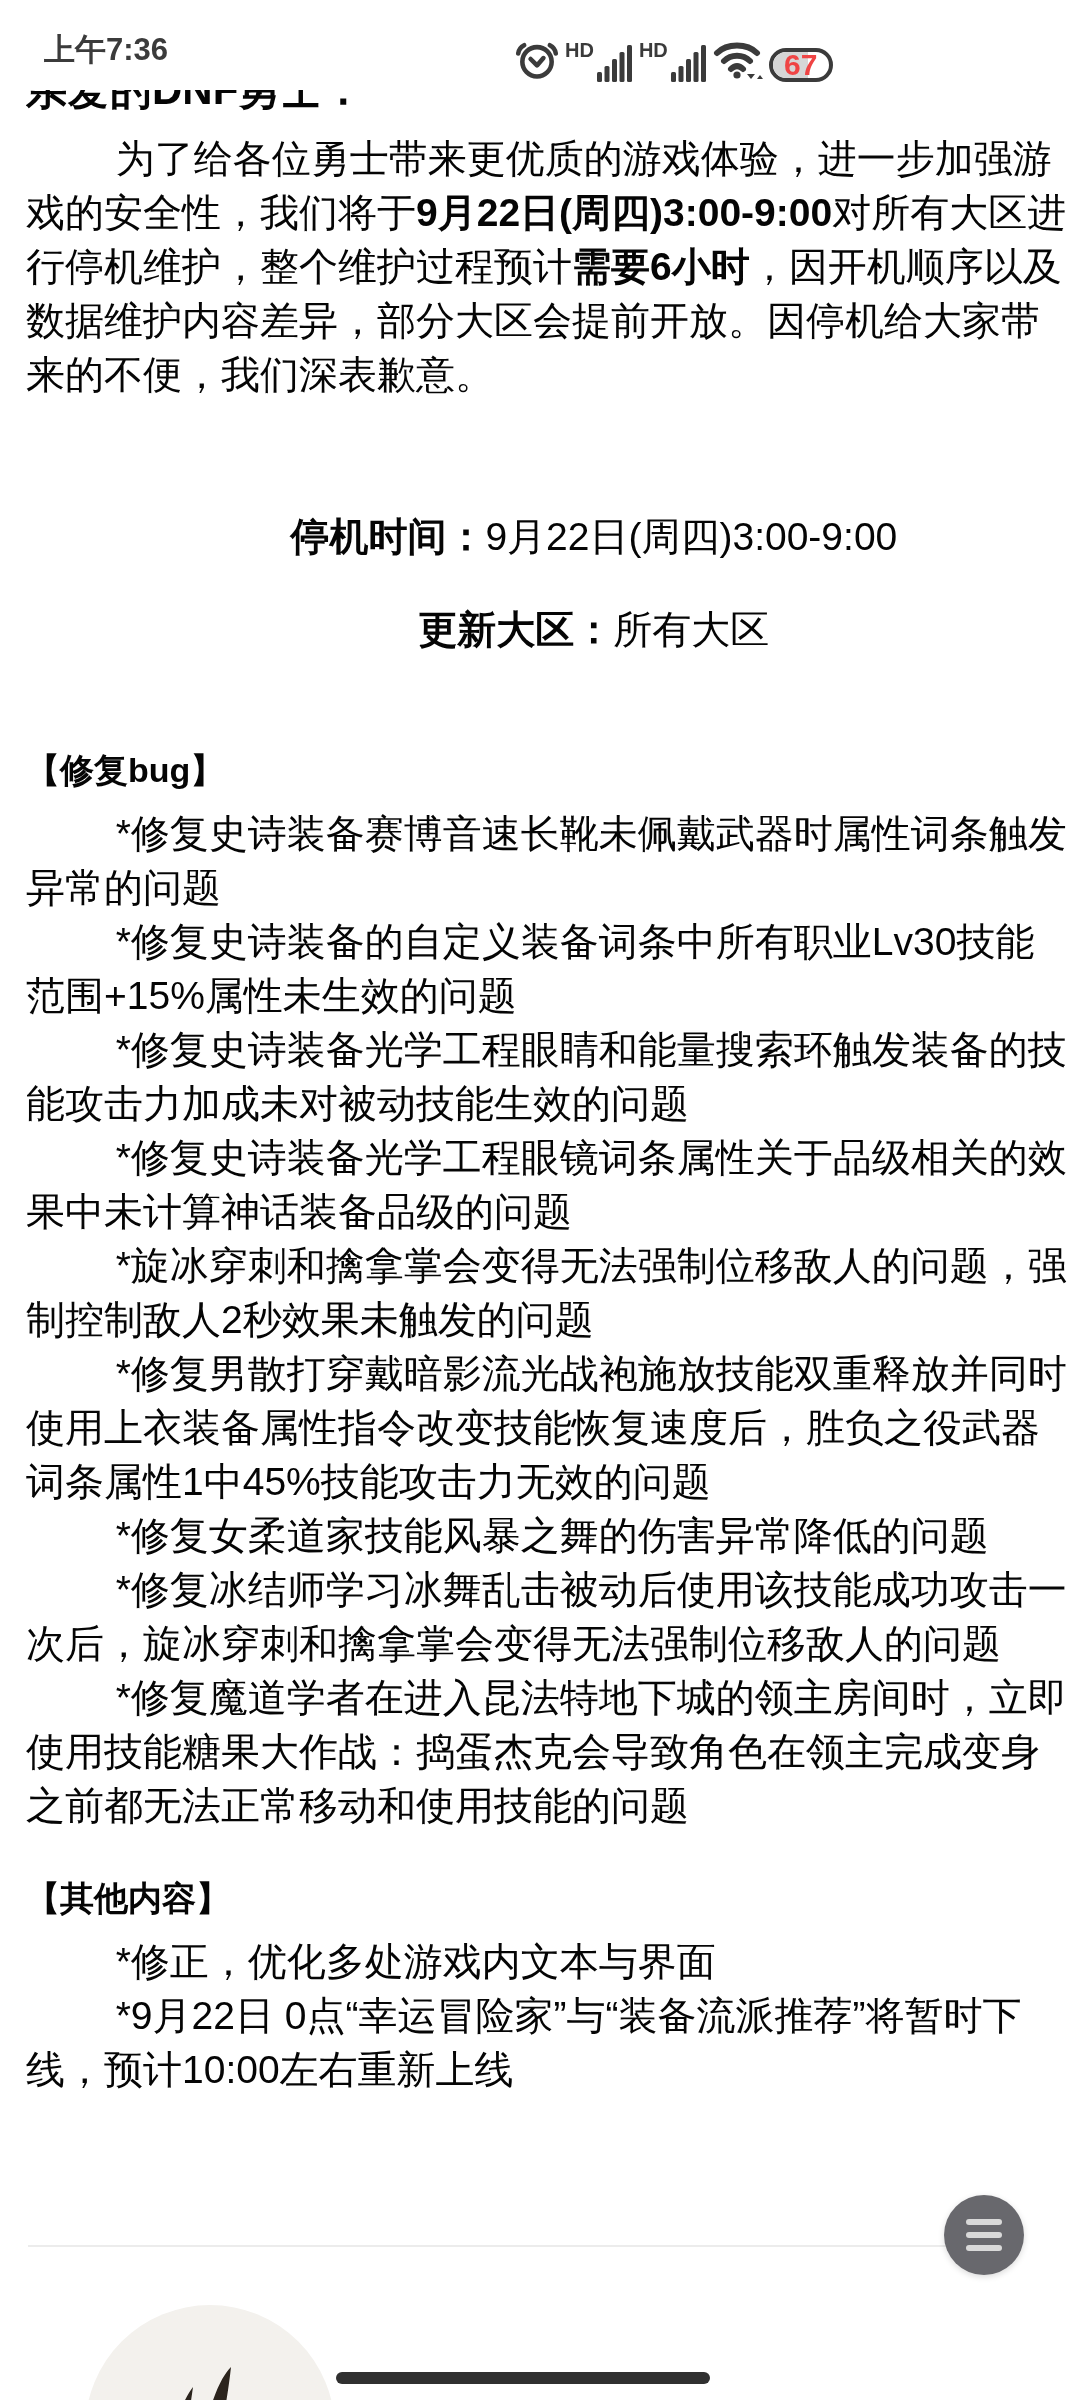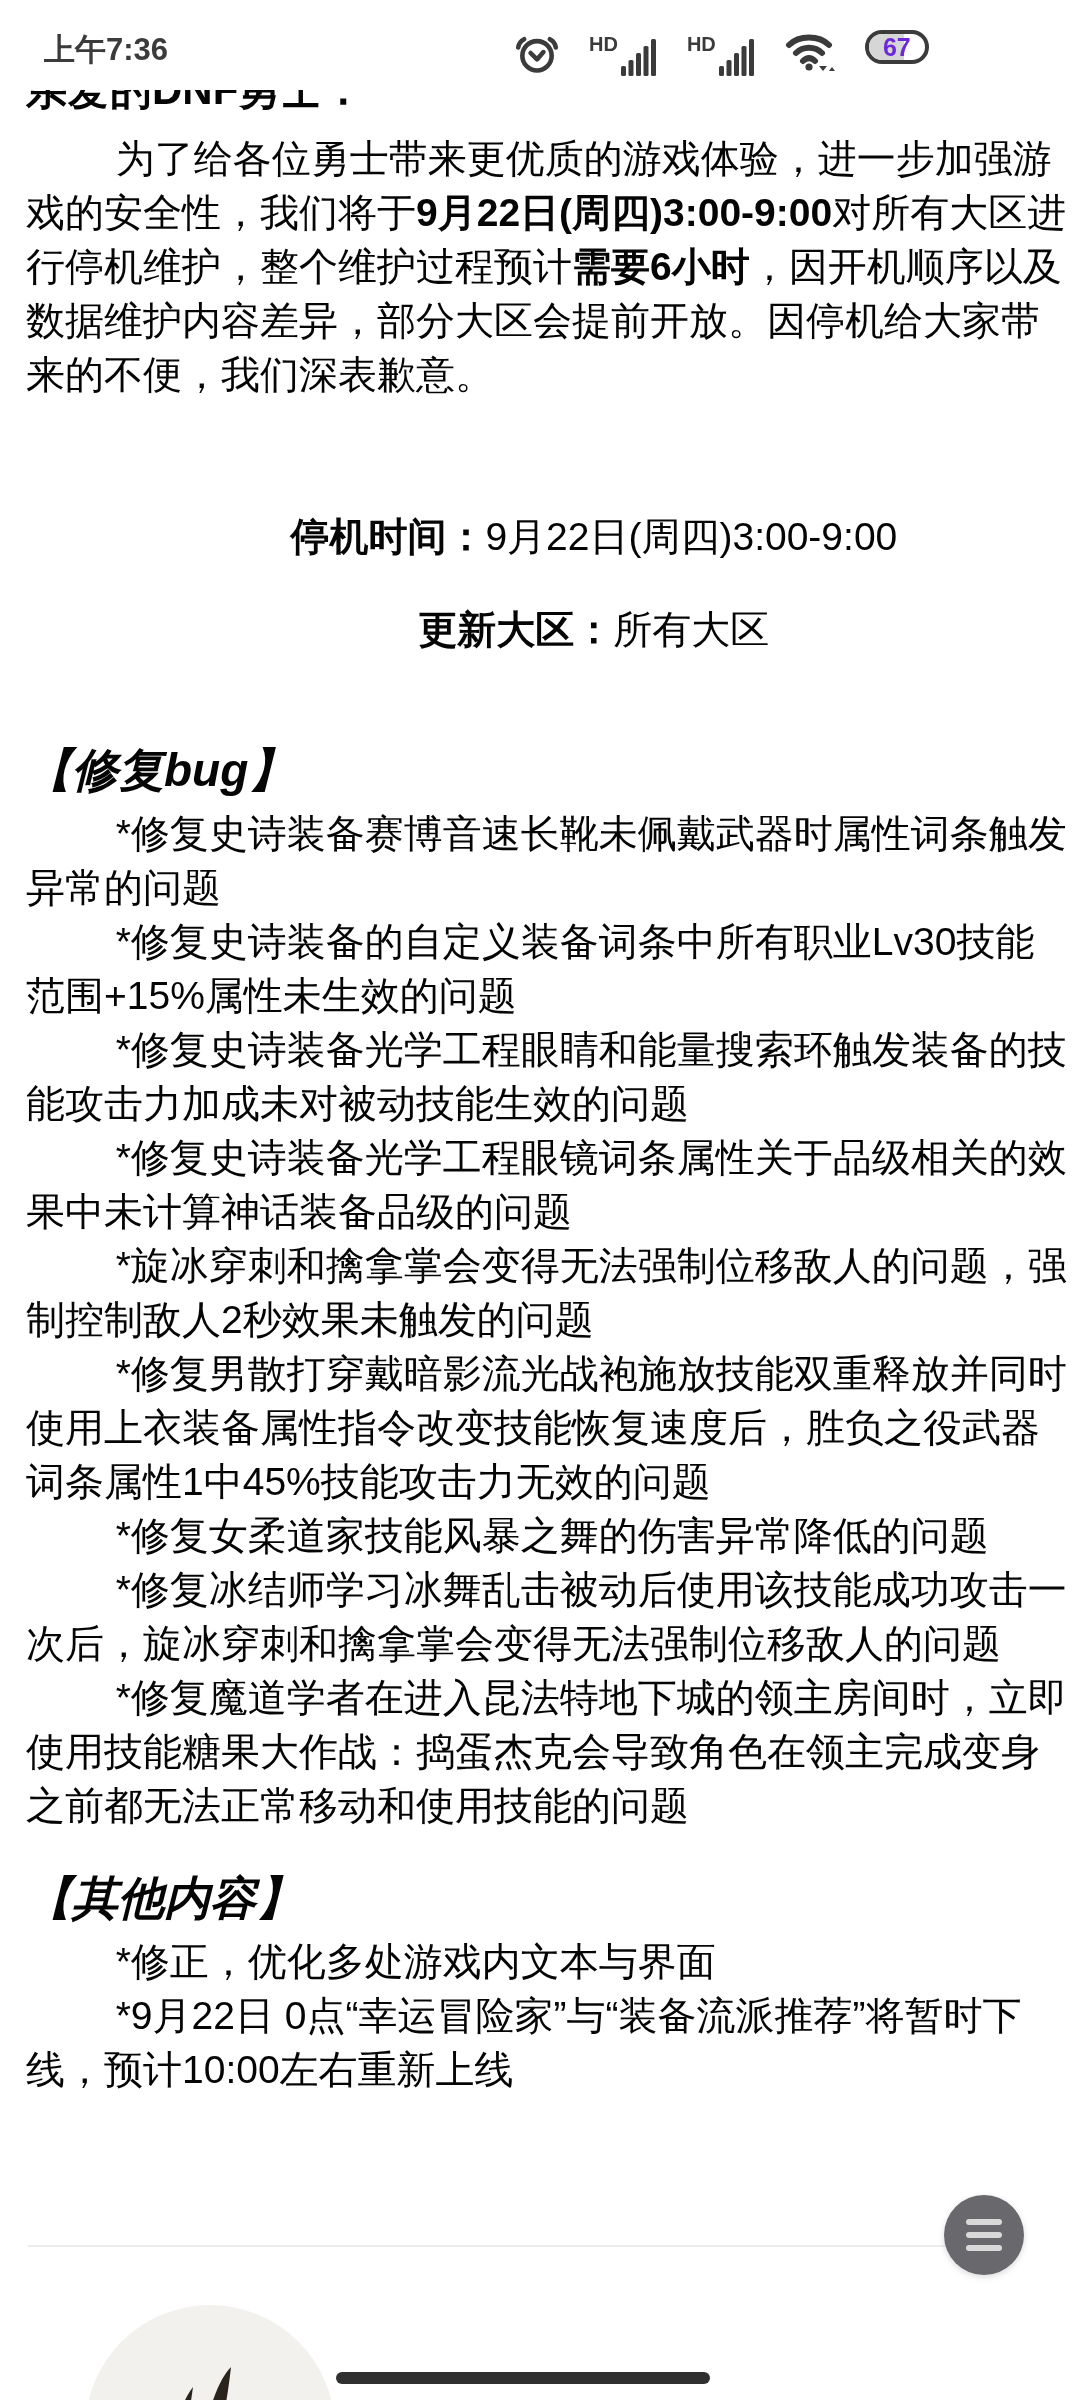--- a/index.html
+++ b/index.html
@@ -13,50 +13,50 @@
   }
 
   
   .status-bar { position:relative; height:90px; background:#fff; }
   .time {
     position:absolute; left:44px; top:34px;
     font-size:31px; font-weight:600; color:#3b3b3b; line-height:1;
   }
   .sicons {
     position:absolute; left:515px; top:30px;
-    display:flex; align-items:flex-start; gap:30px; height:52px;
+    display:flex; align-items:flex-end; gap:6px; height:52px;
   }
   .sig { display:flex; align-items:flex-end; gap:3px; height:46px; }
   .hd  { font-size:20px; font-weight:700; color:#3b3b3b; line-height:1; align-self:flex-start; margin-top:4px; }
   .battery {
     position:relative; width:64px; height:34px;
     border:4px solid #3b3b3b; border-radius:17px;
     box-sizing:border-box; overflow:hidden; background:#fff;
   }
   .battery-fill { position:absolute; left:0; top:0; bottom:0; width:62%; background:#d6d6d6; }
   .battery-num {
     position:absolute; inset:0; display:flex; align-items:center; justify-content:center;
-    font-size:25px; font-weight:600; color:#6d28d9;
+    font-size:30px; font-weight:600; color:#ef4444;
   }
 
   
   .main {
     padding:0 8px 0 26px;
     font-size:39px; line-height:54px;
     color:#050505;
   }
   .clip-line { height:32px; overflow:hidden; }
   .clip-line > span { display:block; margin-top:-26px; font-size:42px; line-height:52px; font-weight:700; }
   .intro { margin:10px 0 0; text-indent:2.3em; }
   .bold  { font-weight:700; }
   .info  { margin-top:108px; }
   .info-line { text-indent:2.3em;text-align:center; }
   .info-line + .info-line { margin-top:14px; }
   .info-label { font-weight:700; }
-  .sec-title { font-size:46px; line-height:58px; font-weight:700; margin:84px 0 8px 0;font-style:italic; }
+  .sec-title { font-size:34px; line-height:58px; font-weight:700; margin:84px 0 8px 0; }
   section + section .sec-title { margin-top:36px; }
   .item { margin:0; text-indent:2.3em; }
 
   
   .divider {
     position:absolute; left:28px; top:2245px;
     width:928px; height:2px; background:#ececec;
   }
   .fab {
     position:absolute; left:944px; top:2195px;

